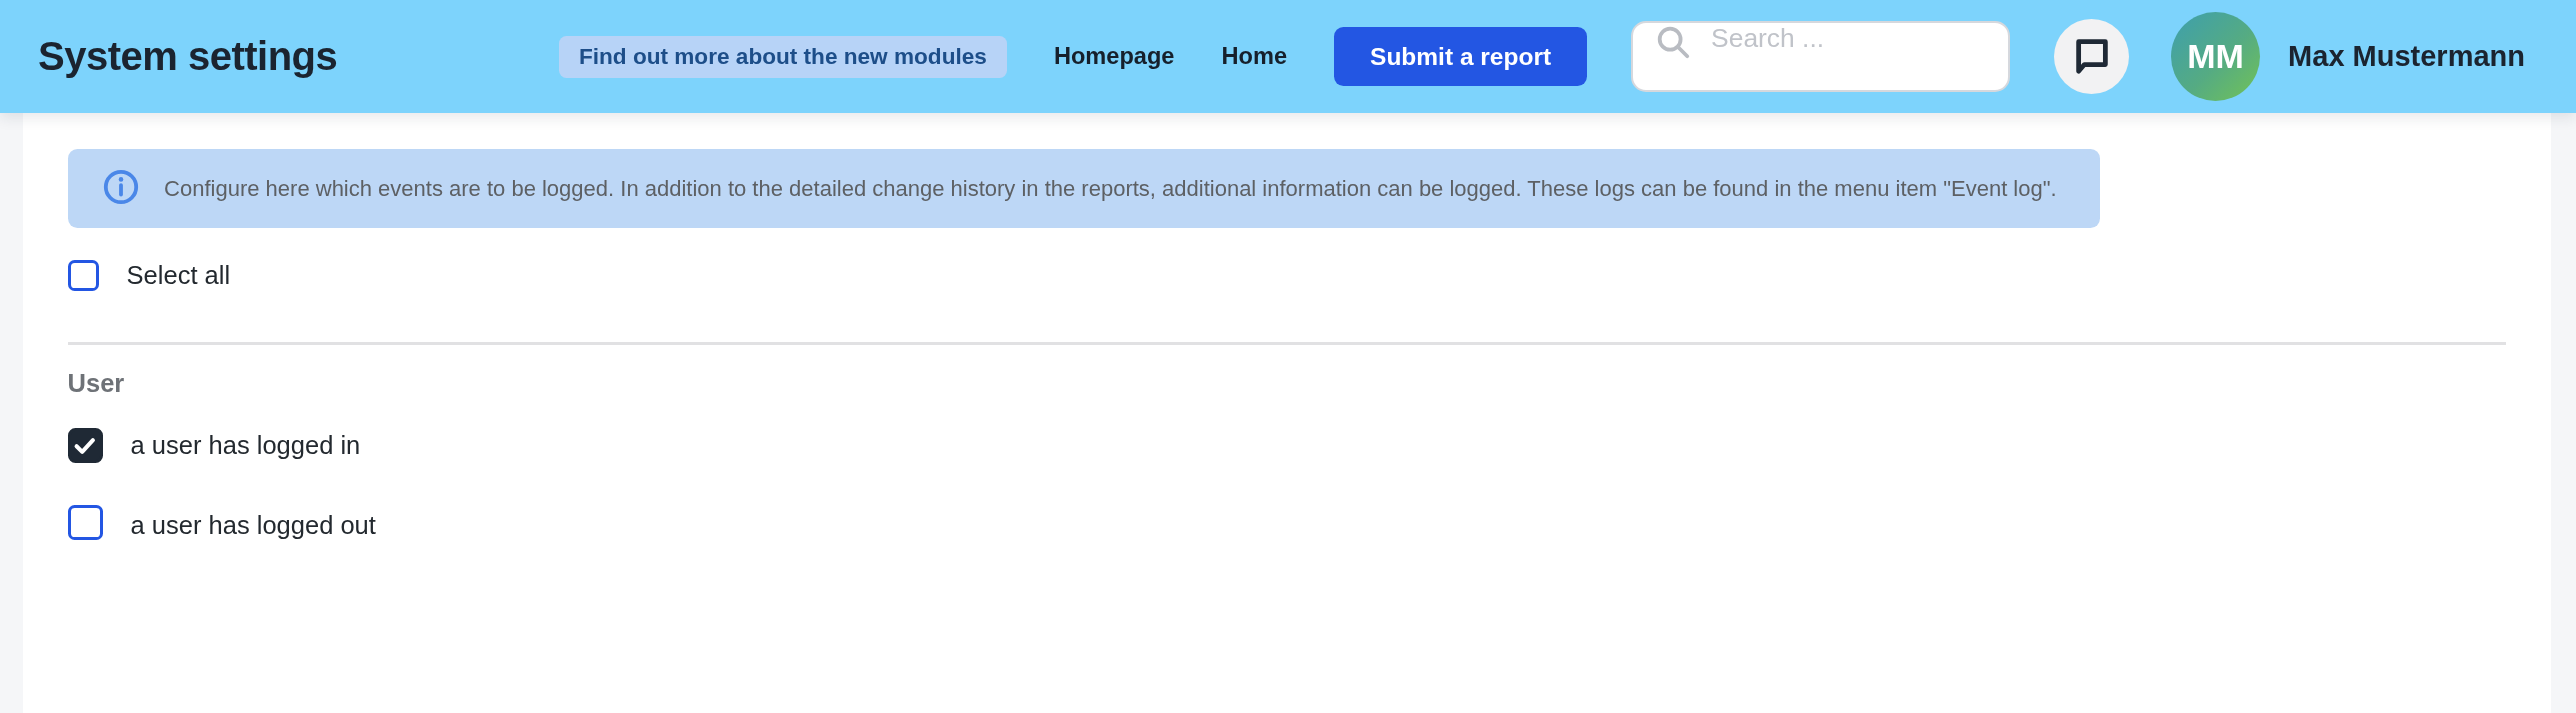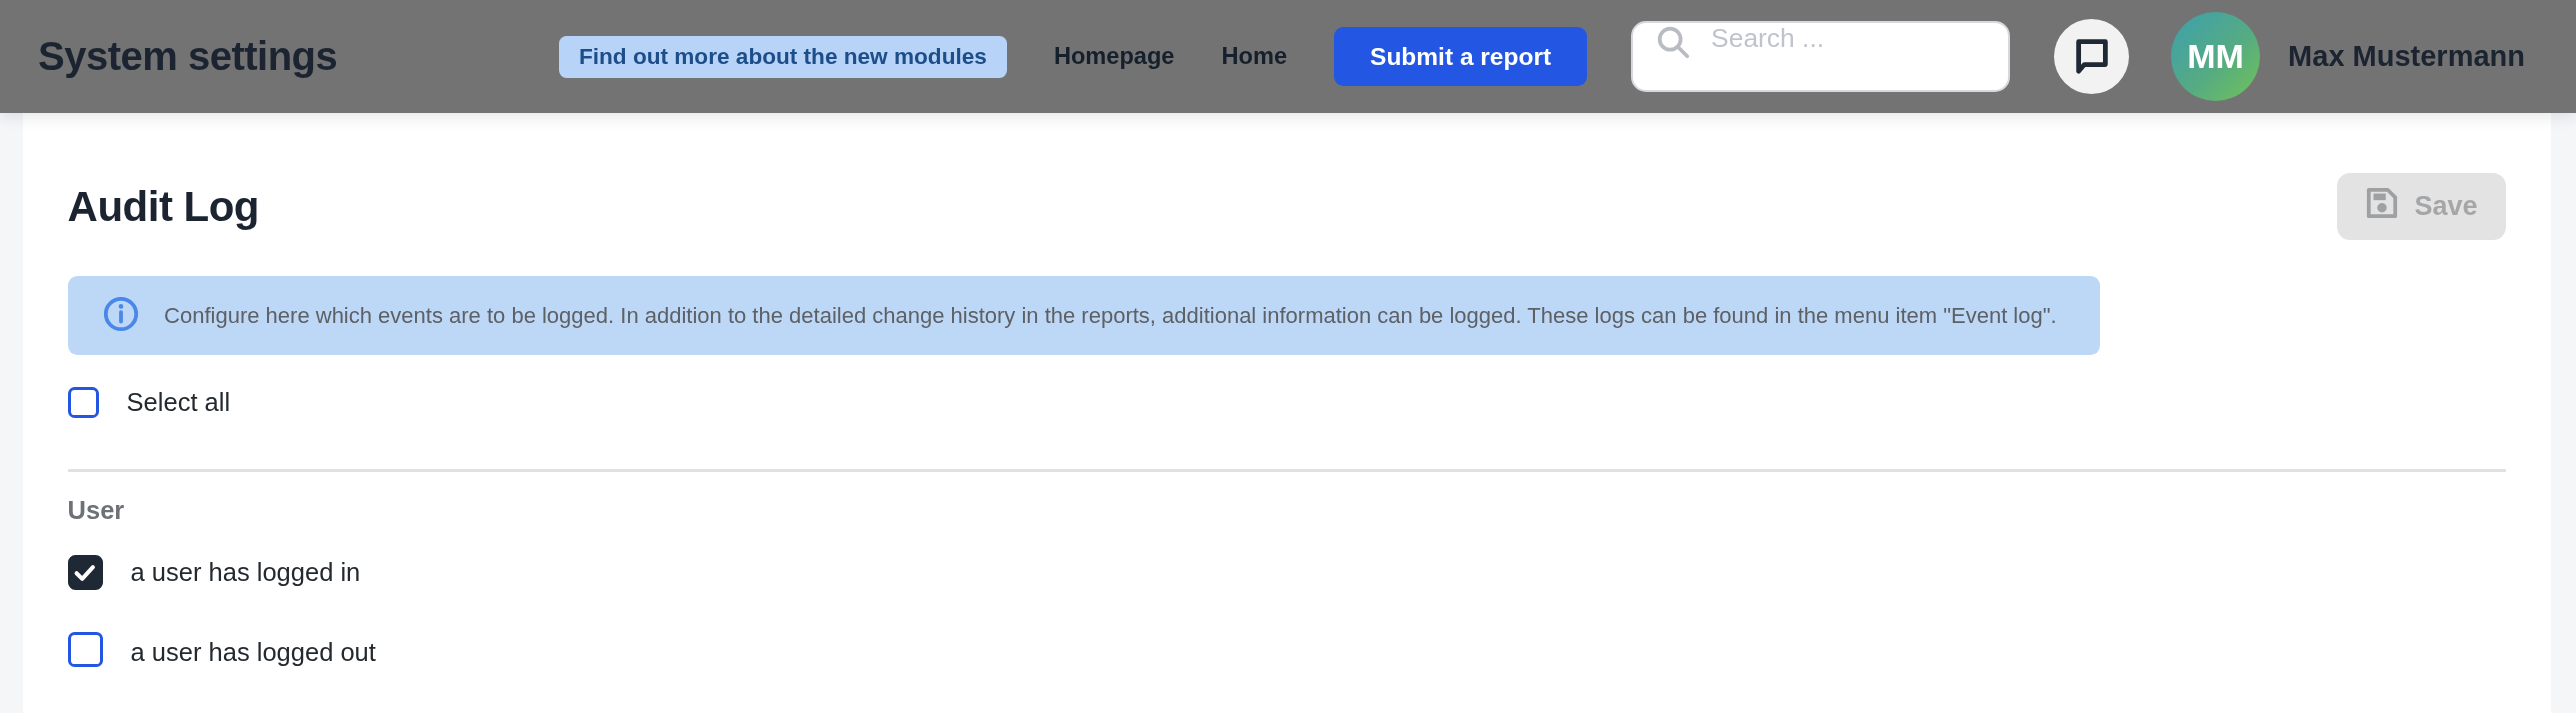--- a/index.html
+++ b/index.html
@@ -3,21 +3,21 @@
 <meta charset="utf-8">
 <style>
   * { margin:0; padding:0; box-sizing:border-box; }
   html,body { width:2576px; height:713px; }
   body { font-family:"Liberation Sans", sans-serif; background:#f5f6f8; overflow:hidden; }
   #app { position:relative; width:2576px; height:713px; }
 
   
   header {
     position:absolute; top:0; left:0; width:2576px; height:113px;
-    background:#737373; display:flex; align-items:center;
+    background:#7dd3fc; display:flex; align-items:center;
     padding:0 51px 0 38px; z-index:5;
     box-shadow:0 4.7px 13.2px rgba(25,35,55,0.10);
   }
   .app-title { font-size:40px; font-weight:800; color:#1b2430; letter-spacing:-0.5px; }
   .badge {
     margin-left:auto; background:#b7d3f7; color:#1d4e89;
     font-size:22.6px; font-weight:700; line-height:42px; height:42px;
     padding:0 20px; border-radius:7.5px; white-space:nowrap; cursor:pointer;
   }
   .nav-cluster { display:flex; align-items:center; margin-left:47px; gap:47px; }
@@ -116,33 +116,20 @@
           <path d="M8 8 h28 v24 h-22 l-6 7 z" stroke="#1f2935" stroke-width="5" stroke-linejoin="round" fill="none"></path>
         </svg>
       </span>
     </div>
 
     <div class="avatar">MM</div>
     <div class="user-name">Max Mustermann</div>
   </header>
 
   <main class="card">
-    <div class="page-head">
-      <h1>Audit Log</h1>
-      <button class="save-btn">
-        <span>
-          <svg width="34" height="34" viewBox="0 0 36 36" fill="none">
-            <path d="M4 4 h20 l8 8 v20 h-28 z" stroke="#9fa0a2" stroke-width="4" stroke-linejoin="round" fill="none"></path>
-            <rect x="9" y="8" width="13" height="7" fill="#9fa0a2"></rect>
-            <circle cx="18" cy="23" r="5" fill="#9fa0a2"></circle>
-          </svg>
-        </span>
-        <span>Save</span>
-      </button>
-    </div>
 
     <div class="banner">
       <span>
         <svg width="38" height="38" viewBox="0 0 40 40" fill="none">
           <circle cx="20" cy="20" r="16" stroke="#4a87e8" stroke-width="4"></circle>
           <line x1="20" y1="18" x2="20" y2="28" stroke="#4a87e8" stroke-width="4" stroke-linecap="round"></line>
           <circle cx="20" cy="12" r="2.4" fill="#4a87e8"></circle>
         </svg>
       </span>
       <span class="banner-text">Configure here which events are to be logged. In addition to the detailed change history in the reports, additional information can be logged. These logs can be found in the menu item "Event log".</span>

